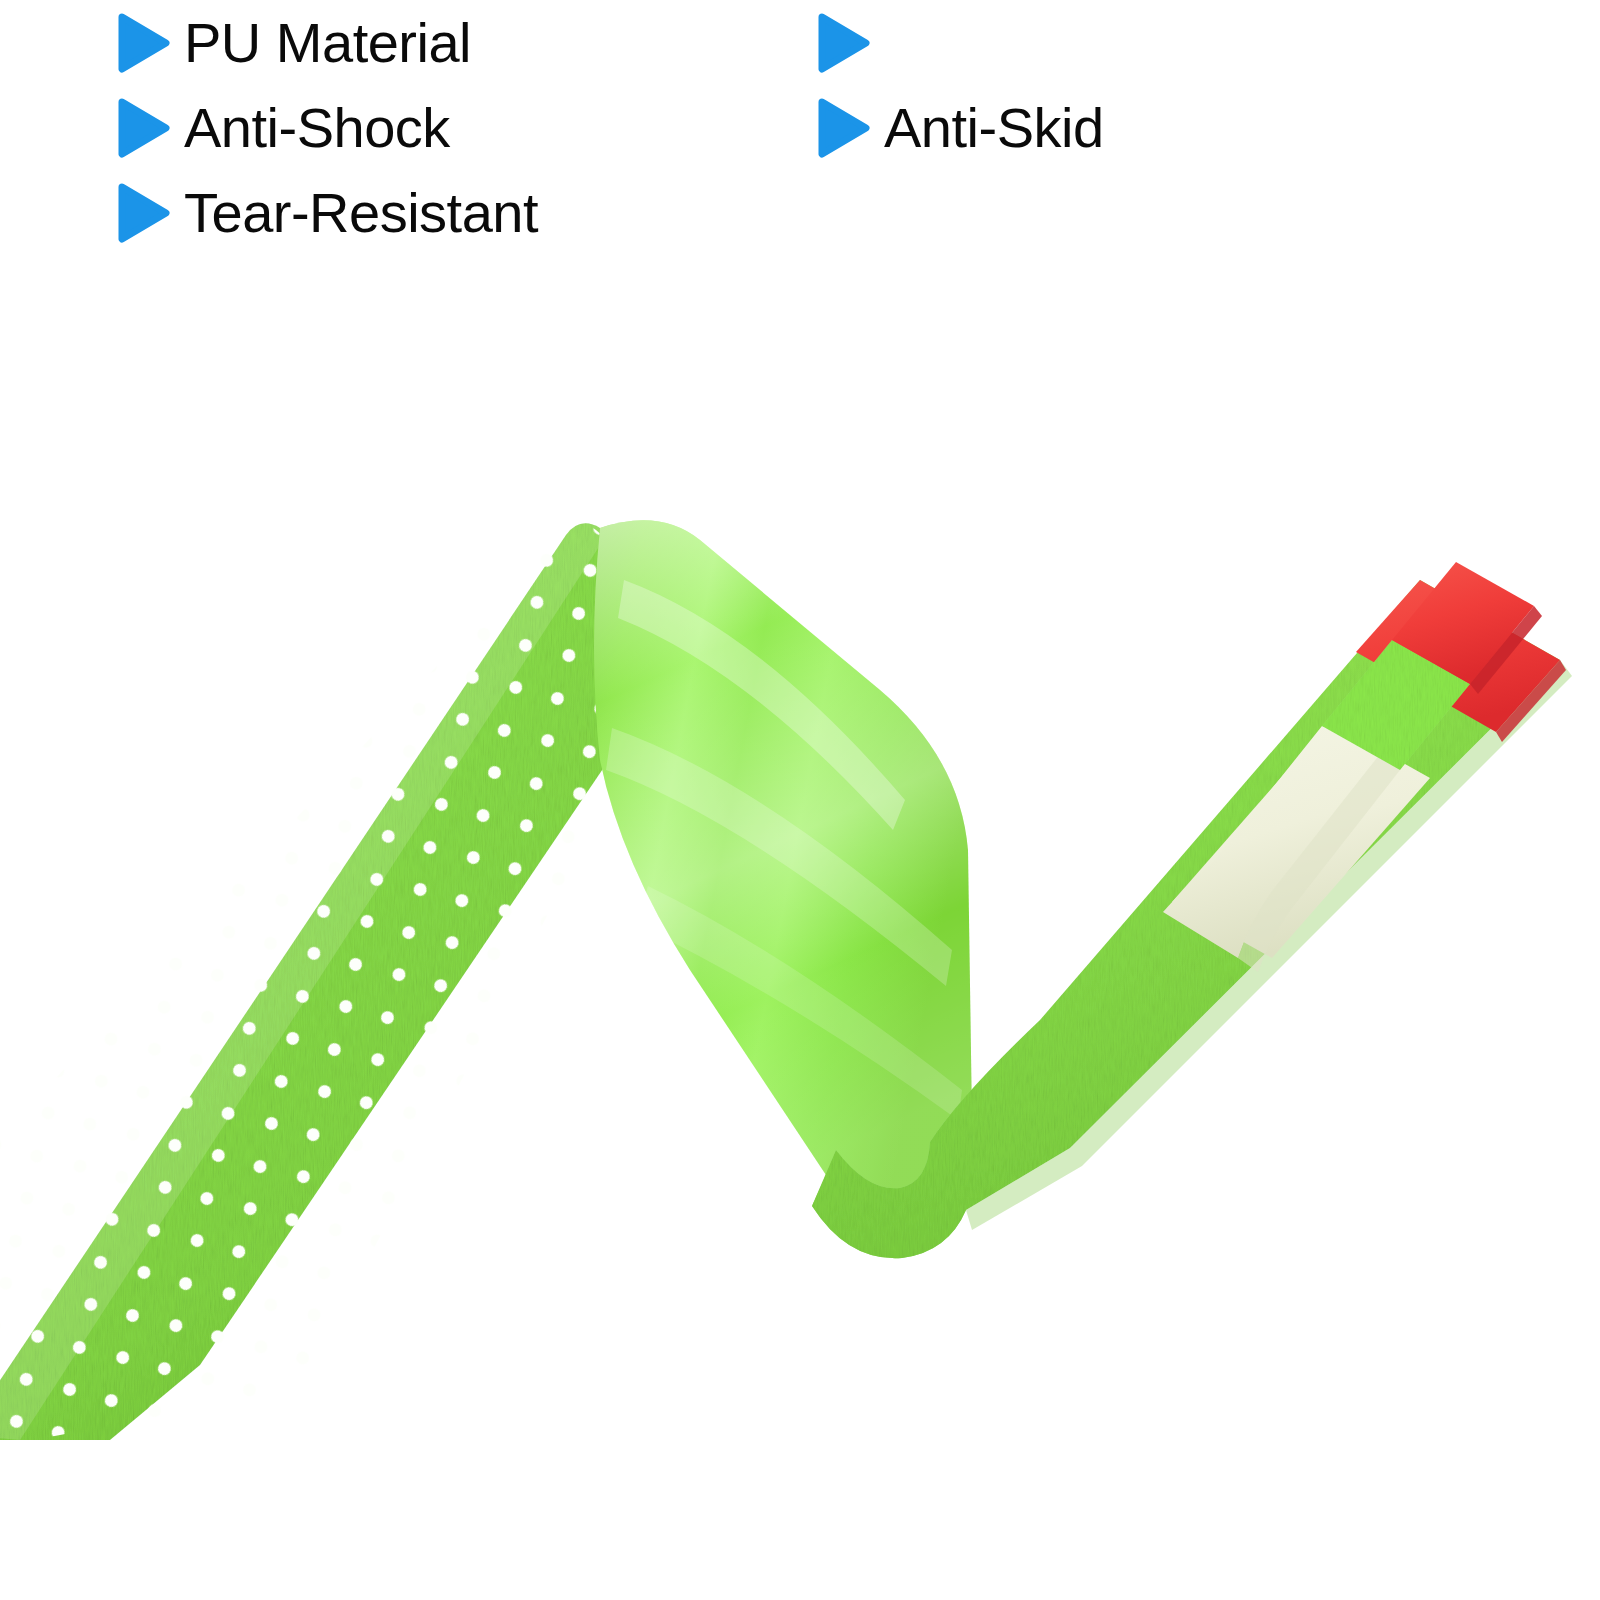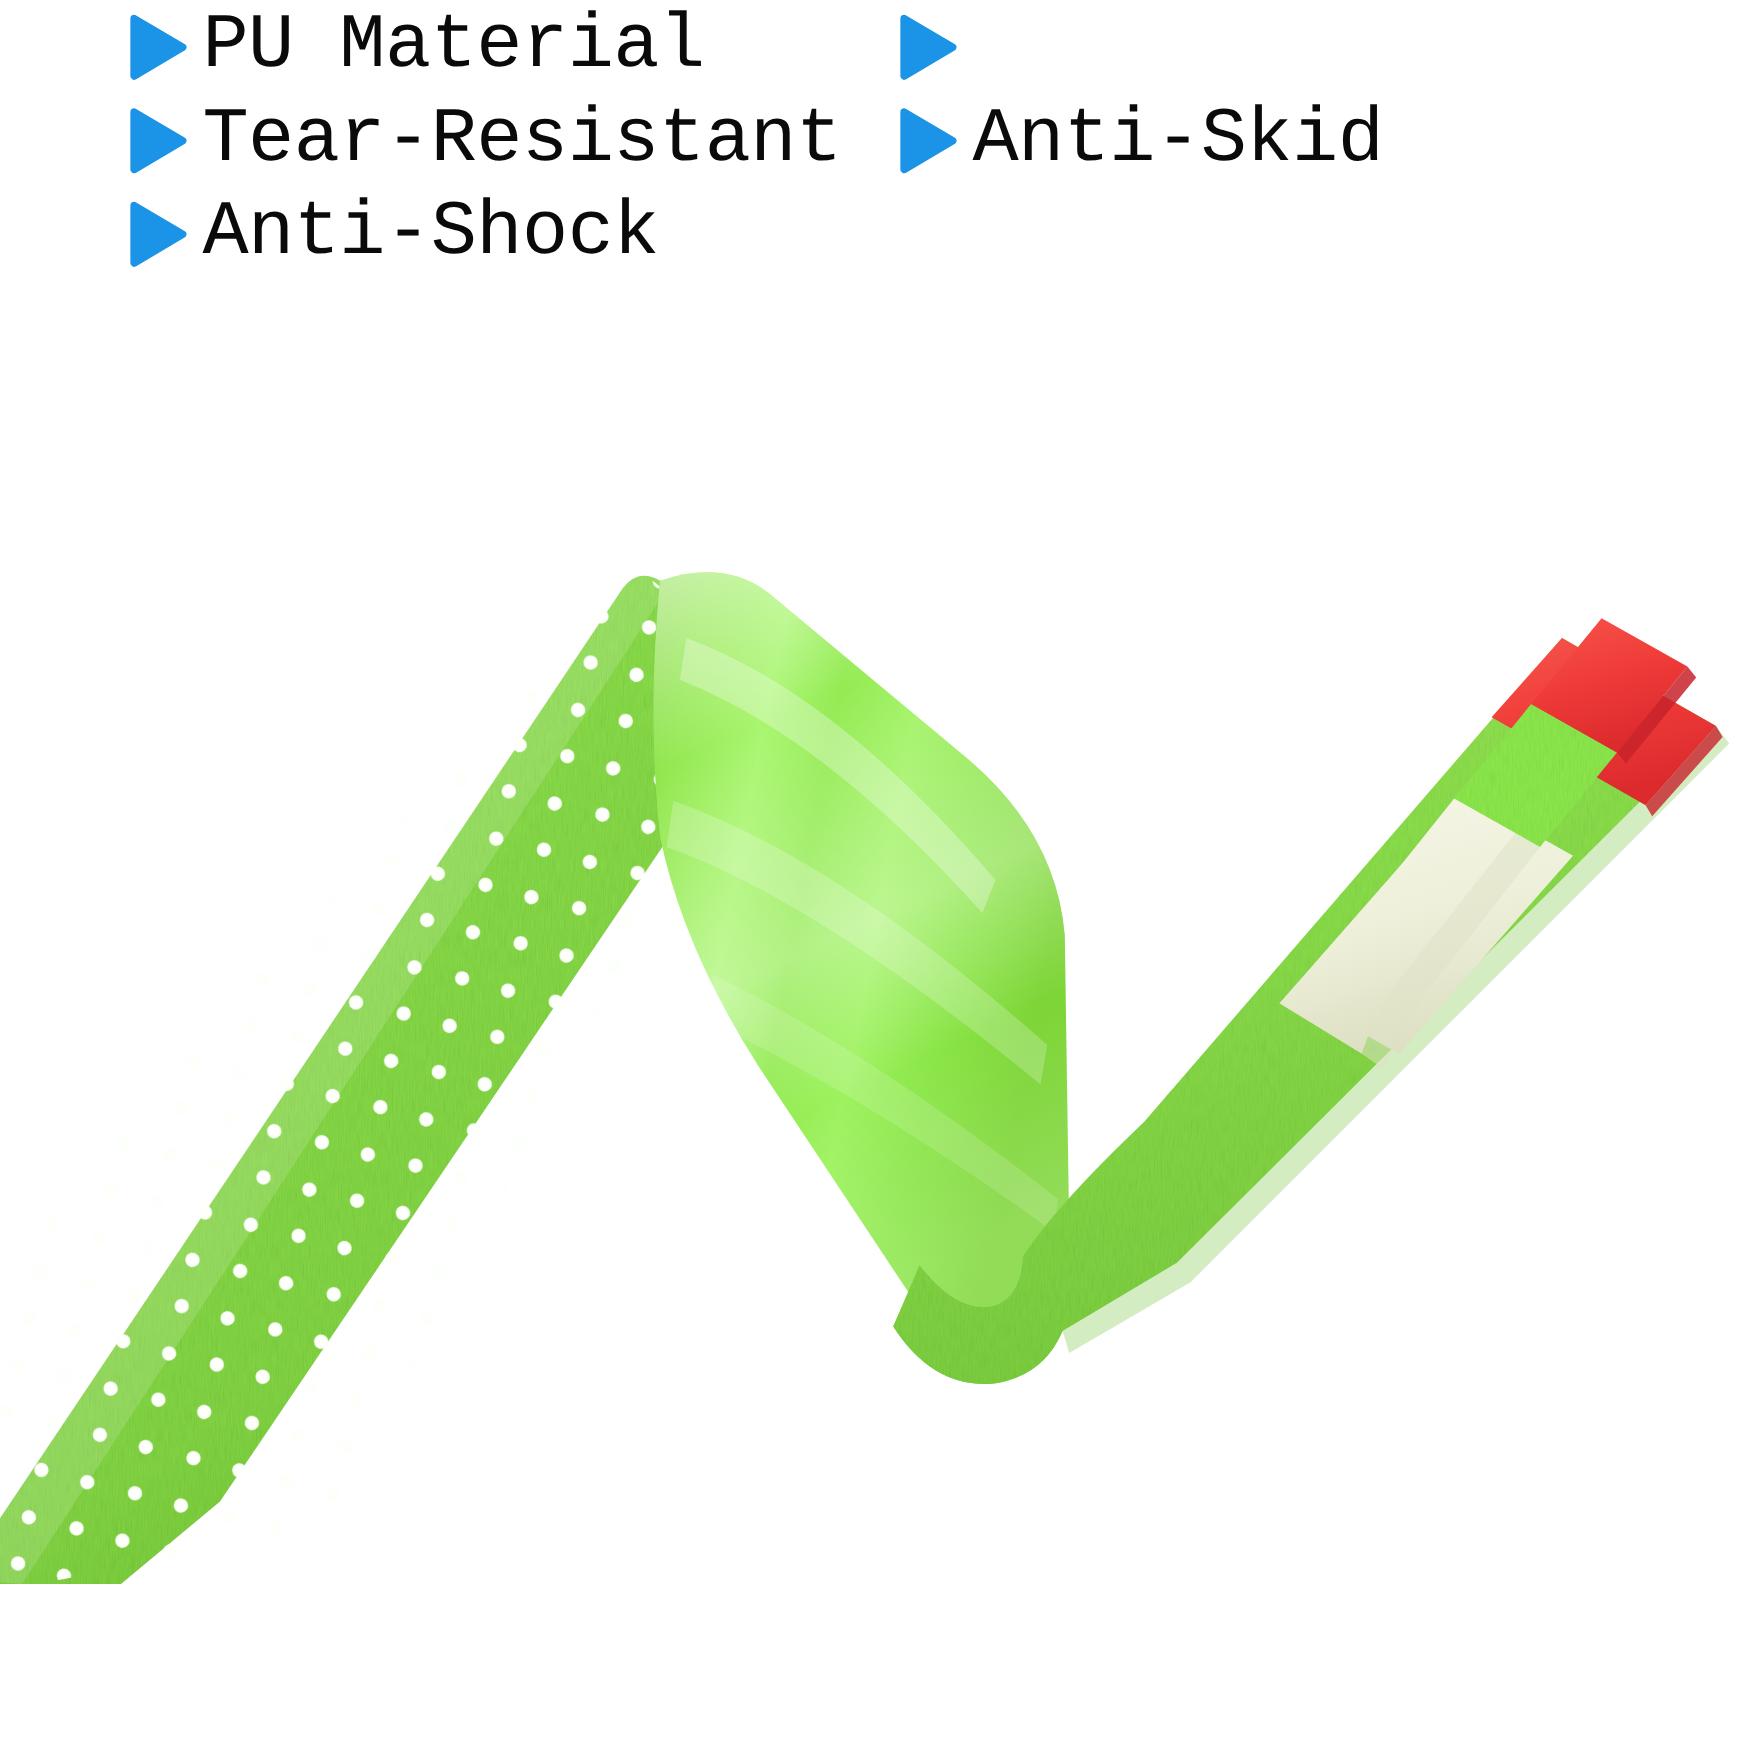--- a/index.html
+++ b/index.html
@@ -38,22 +38,22 @@
     white-space: nowrap;
   }
   .bullet-tri {
     flex: 0 0 auto;
     width: 52px;
     height: 60px;
     margin-right: 14px;
     display: block;
   }
   .feature-label {
-    font-family: Liberation Mono, monospace;
-    font-size: 70px;
+    font-family: Liberation Sans, sans-serif;
+    font-size: 56px;
     line-height: 70px;
     font-weight: 400;
     color: #0a0a0a;
     letter-spacing: -0.5px;
   }
 
   
   #product {
     position: absolute;
     left: 0;
@@ -76,28 +76,28 @@
         <svg class="bullet-tri" viewBox="0 0 52 60">
           <path d="M4 4 L48 30 L4 56 Z" fill="#1b94e8" stroke="#1b94e8" stroke-width="7" stroke-linejoin="round"></path>
         </svg>
         <span class="feature-label">PU Material</span>
       </div>
 
       <div class="feature-item">
         <svg class="bullet-tri" viewBox="0 0 52 60">
           <path d="M4 4 L48 30 L4 56 Z" fill="#1b94e8" stroke="#1b94e8" stroke-width="7" stroke-linejoin="round"></path>
         </svg>
+        <span class="feature-label">Anti-Shock</span>
+      </div>
+
+      <div class="feature-item">
+        <svg class="bullet-tri" viewBox="0 0 52 60">
+          <path d="M4 4 L48 30 L4 56 Z" fill="#1b94e8" stroke="#1b94e8" stroke-width="7" stroke-linejoin="round"></path>
+        </svg>
         <span class="feature-label">Tear-Resistant</span>
-      </div>
-
-      <div class="feature-item">
-        <svg class="bullet-tri" viewBox="0 0 52 60">
-          <path d="M4 4 L48 30 L4 56 Z" fill="#1b94e8" stroke="#1b94e8" stroke-width="7" stroke-linejoin="round"></path>
-        </svg>
-        <span class="feature-label">Anti-Shock</span>
       </div>
 
     </div>
 
     <div class="feature-col" id="col-right">
 
       <div class="feature-item">
         <svg class="bullet-tri" viewBox="0 0 52 60">
           <path d="M4 4 L48 30 L4 56 Z" fill="#1b94e8" stroke="#1b94e8" stroke-width="7" stroke-linejoin="round"></path>
         </svg>

